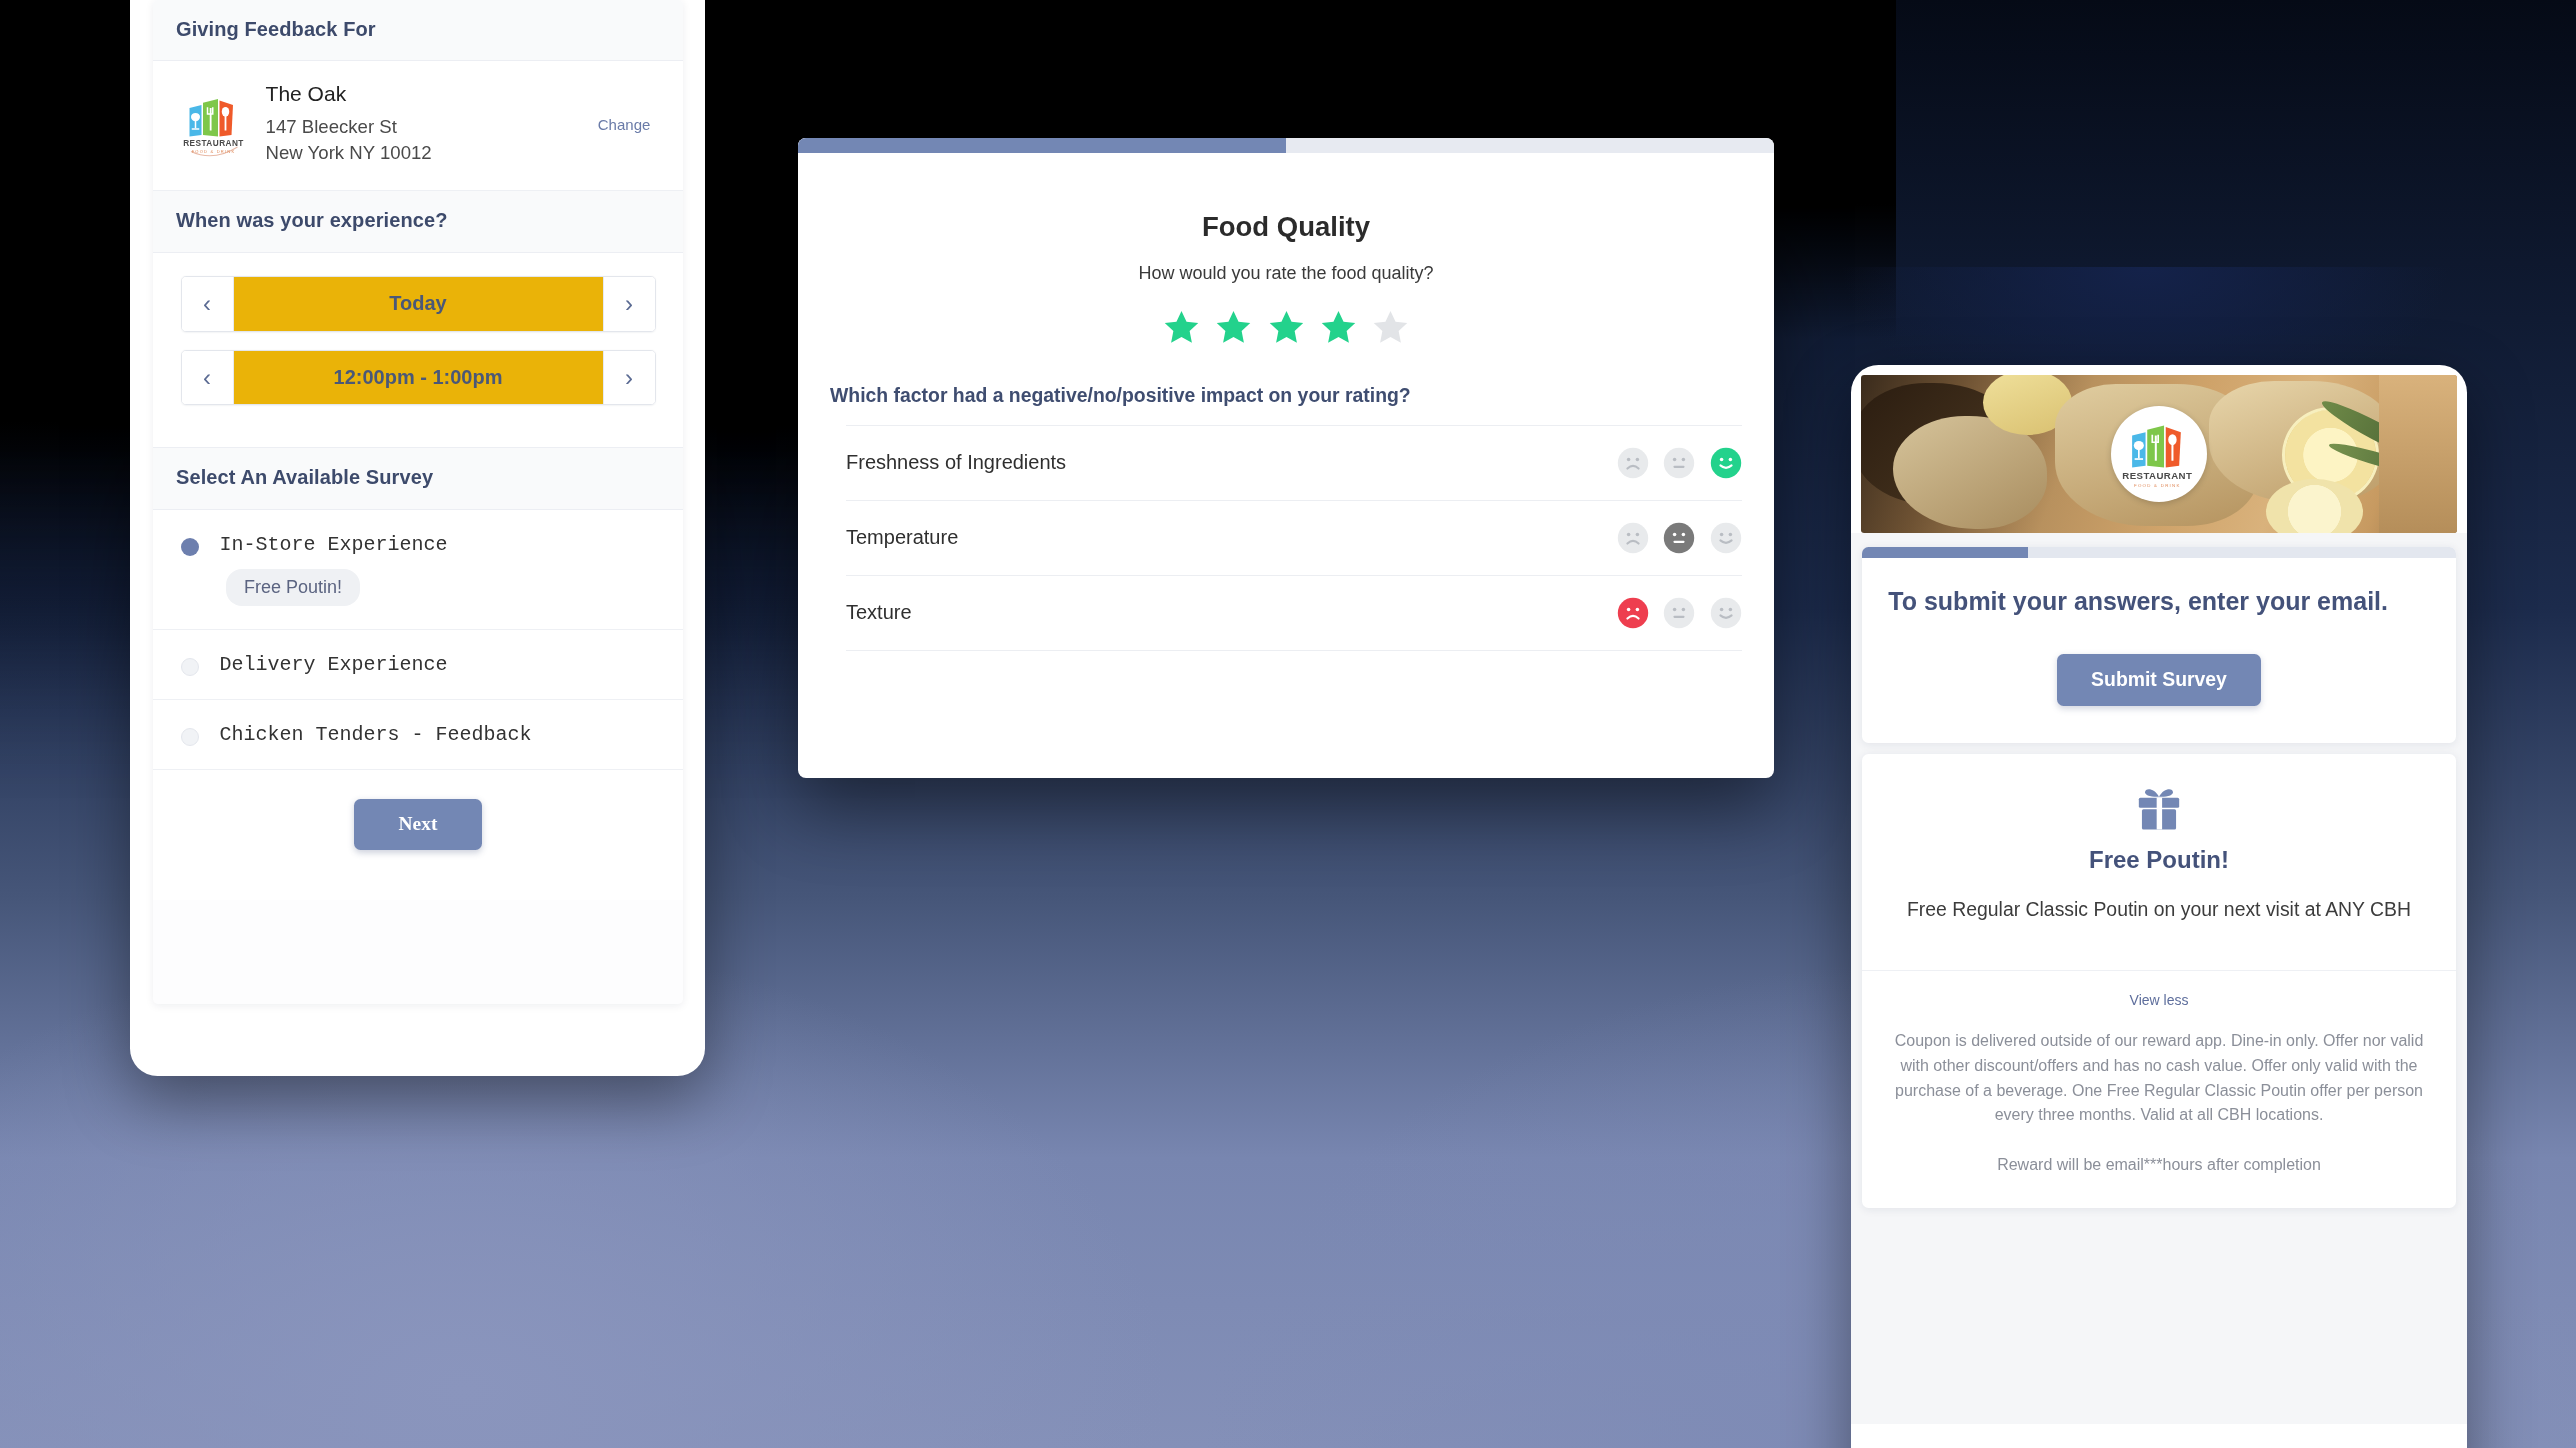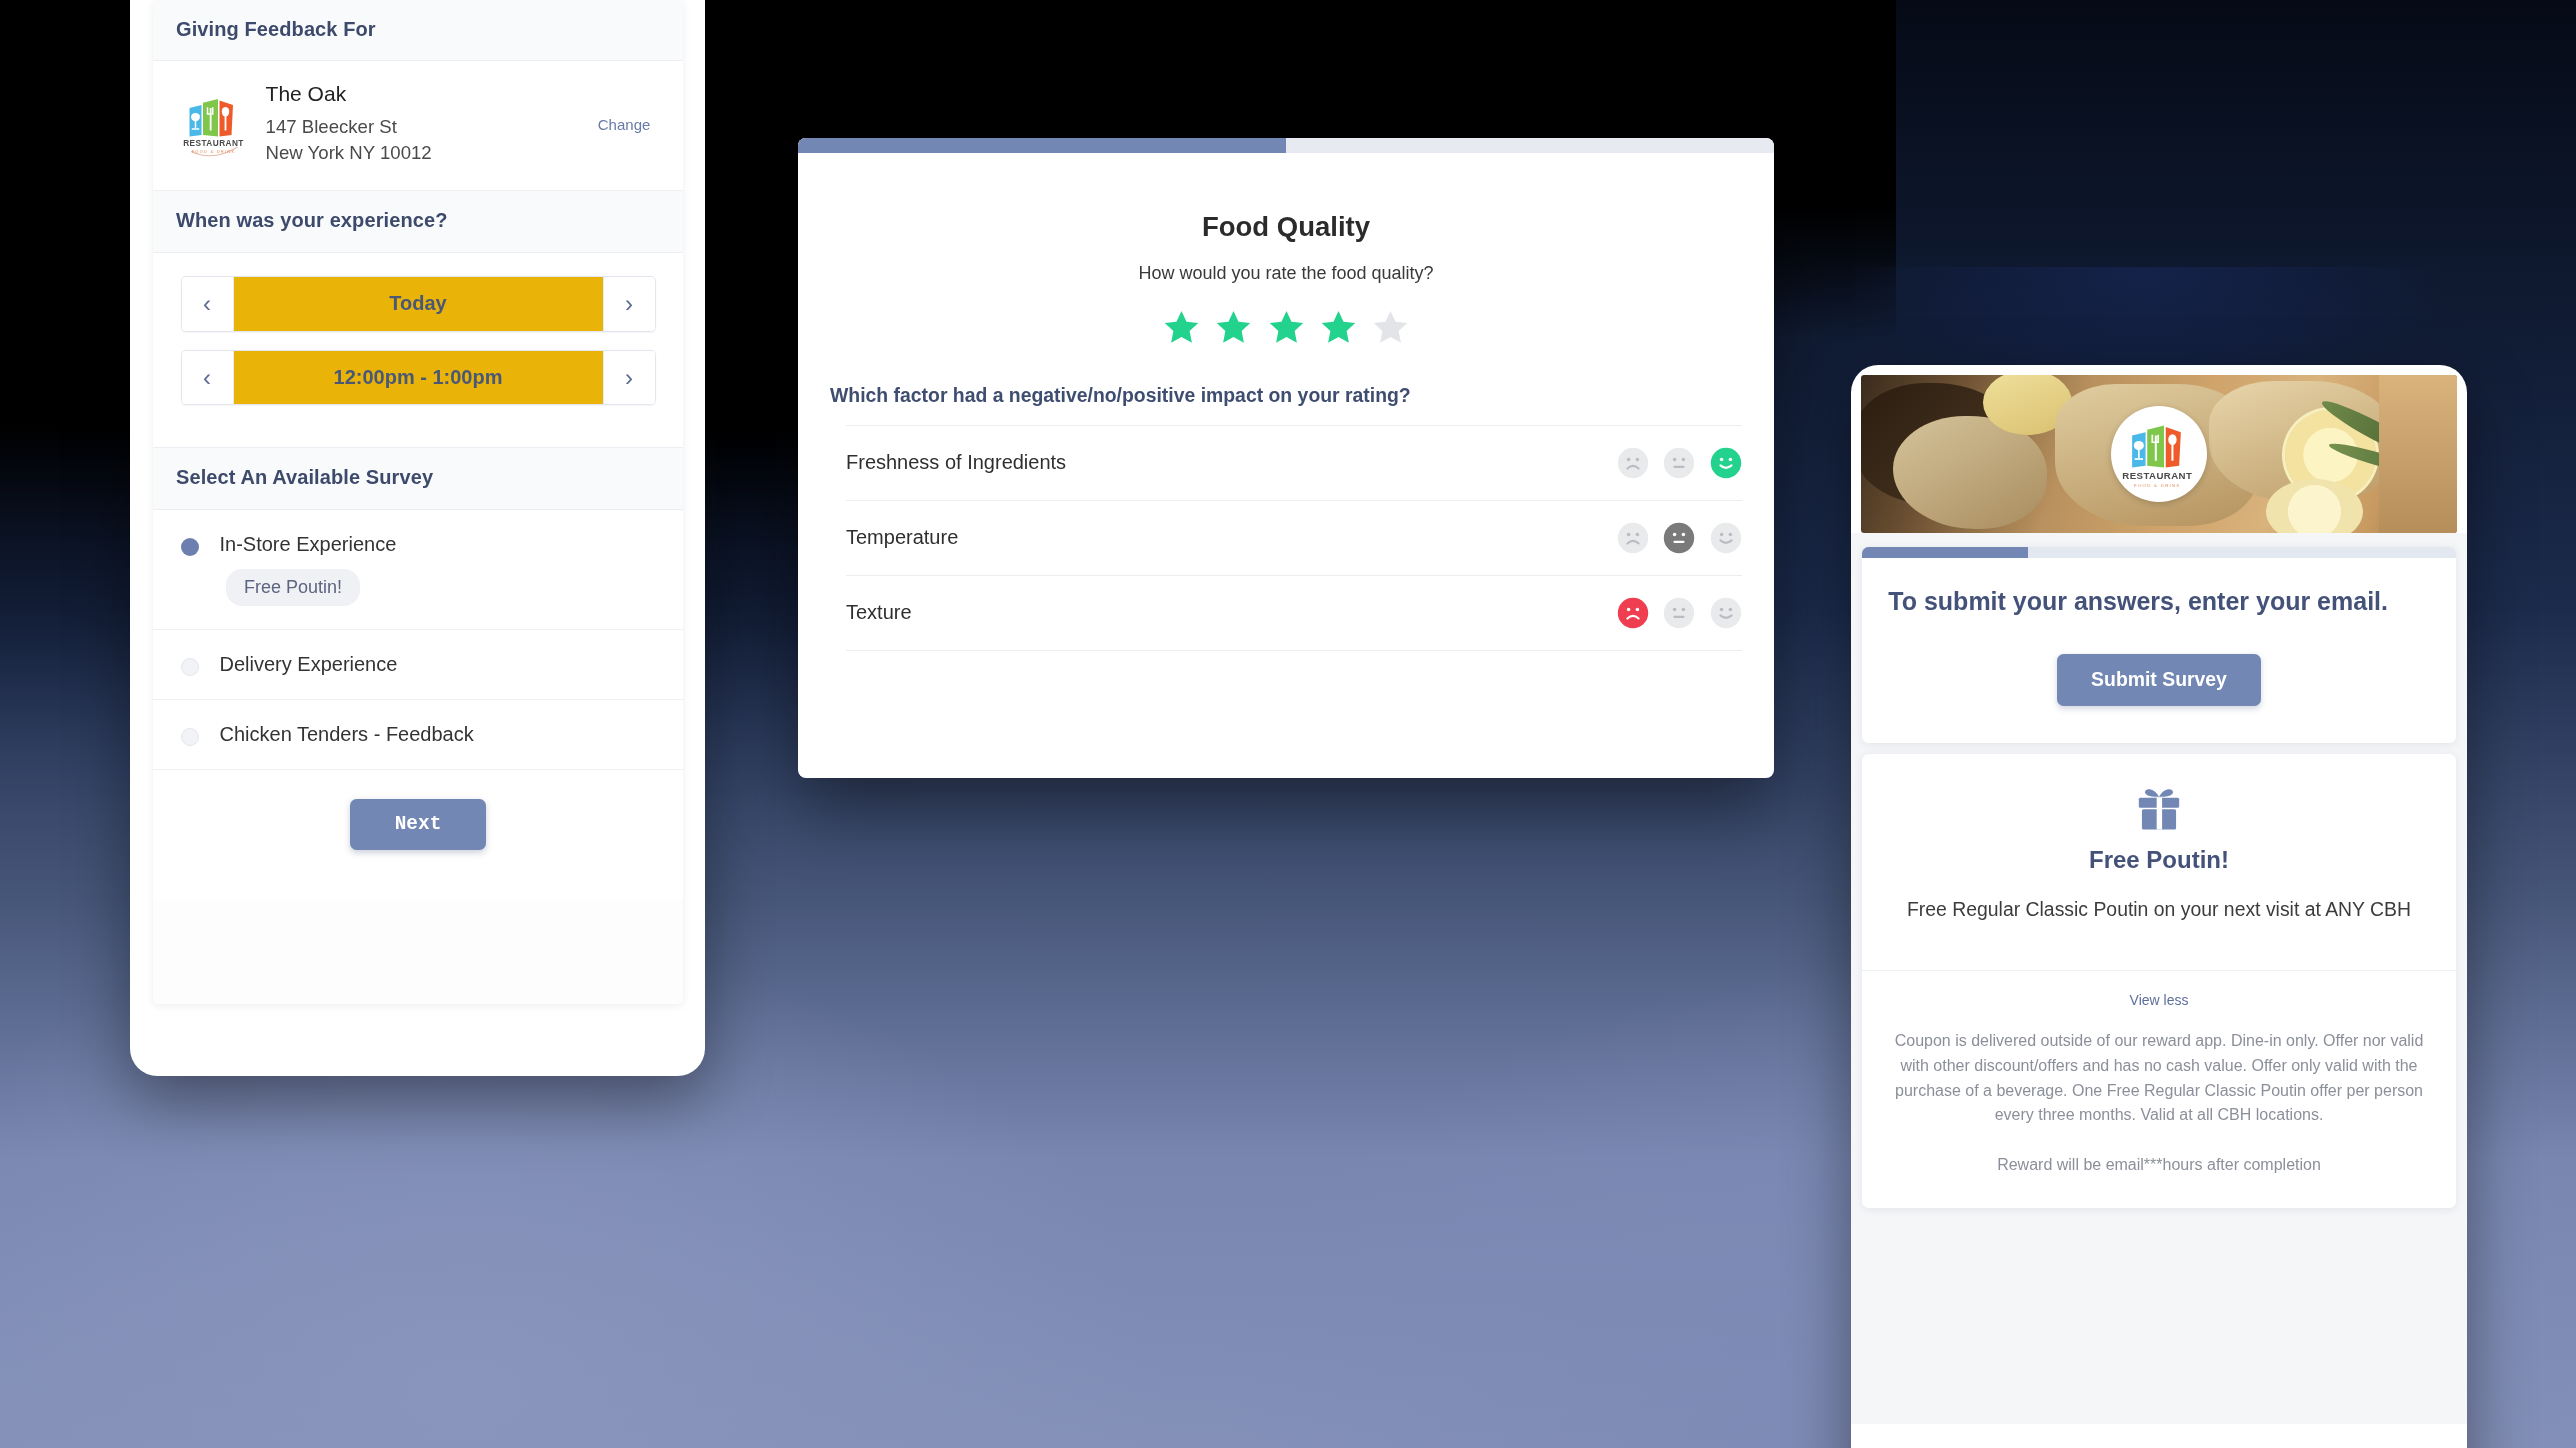--- a/index.html
+++ b/index.html
@@ -81,34 +81,34 @@
     flex: 1; text-align: center; padding: 15.4px 0;
     font-size: 20px; font-weight: 700; color: #4a5878; background:#eab308;
   }
   .stepper-spacer { height: 16px; }
 
   .survey-row { display: flex; align-items: flex-start; padding: 23px 27.5px; border-bottom: 0.8px solid #eef0f4; background:#fff;}
   .radio { width: 18px; height: 18px; border-radius: 50%; flex: 0 0 18px; margin-top: 4.9px;}
   .radio.on { background: #6d7fae; }
   .radio.off { background: #f1f3f6; border: 0.8px solid #e4e7ed; }
   .survey-col { padding-left: 21px; }
-  .survey-label { font-size: 20px; color: #333; }
+  .survey-label { font-size: 20px; color: #333; font-family: Liberation Mono, monospace; }
   .survey-badge {
     display: inline-block; margin-top: 13px; margin-left: 6.5px;
     background: #eff1f4; color: #5b6481;
     padding: 8px 18px; border-radius: 16px; font-size: 18px;
   }
   .left-footer { padding: 29px 0 50px 0; text-align: center; background:#fff; }
 
   .btn-primary {
     display: inline-block; background: #7387b4; color:#fff;
     border: none; border-radius: 6.5px;
     font-size: 19.4px; font-weight: 700; padding: 14.6px 45px;
     box-shadow: 0 2.4px 6.5px rgba(60,75,120,.25);
-    font-family: Liberation Mono, monospace;
+    font-family: Liberation Serif, serif;
   }
 
   
   #center-modal {
     position: absolute; left: 798px; top: 138px; width: 976px; height: 640px;
     background: #fff; border-radius: 8px;
     box-shadow: 0 27.5px 73px rgba(0,0,0,.45);
     overflow: hidden;
   }
   #center-modal-body { position:absolute; left:0; top:0; width:100%; }

